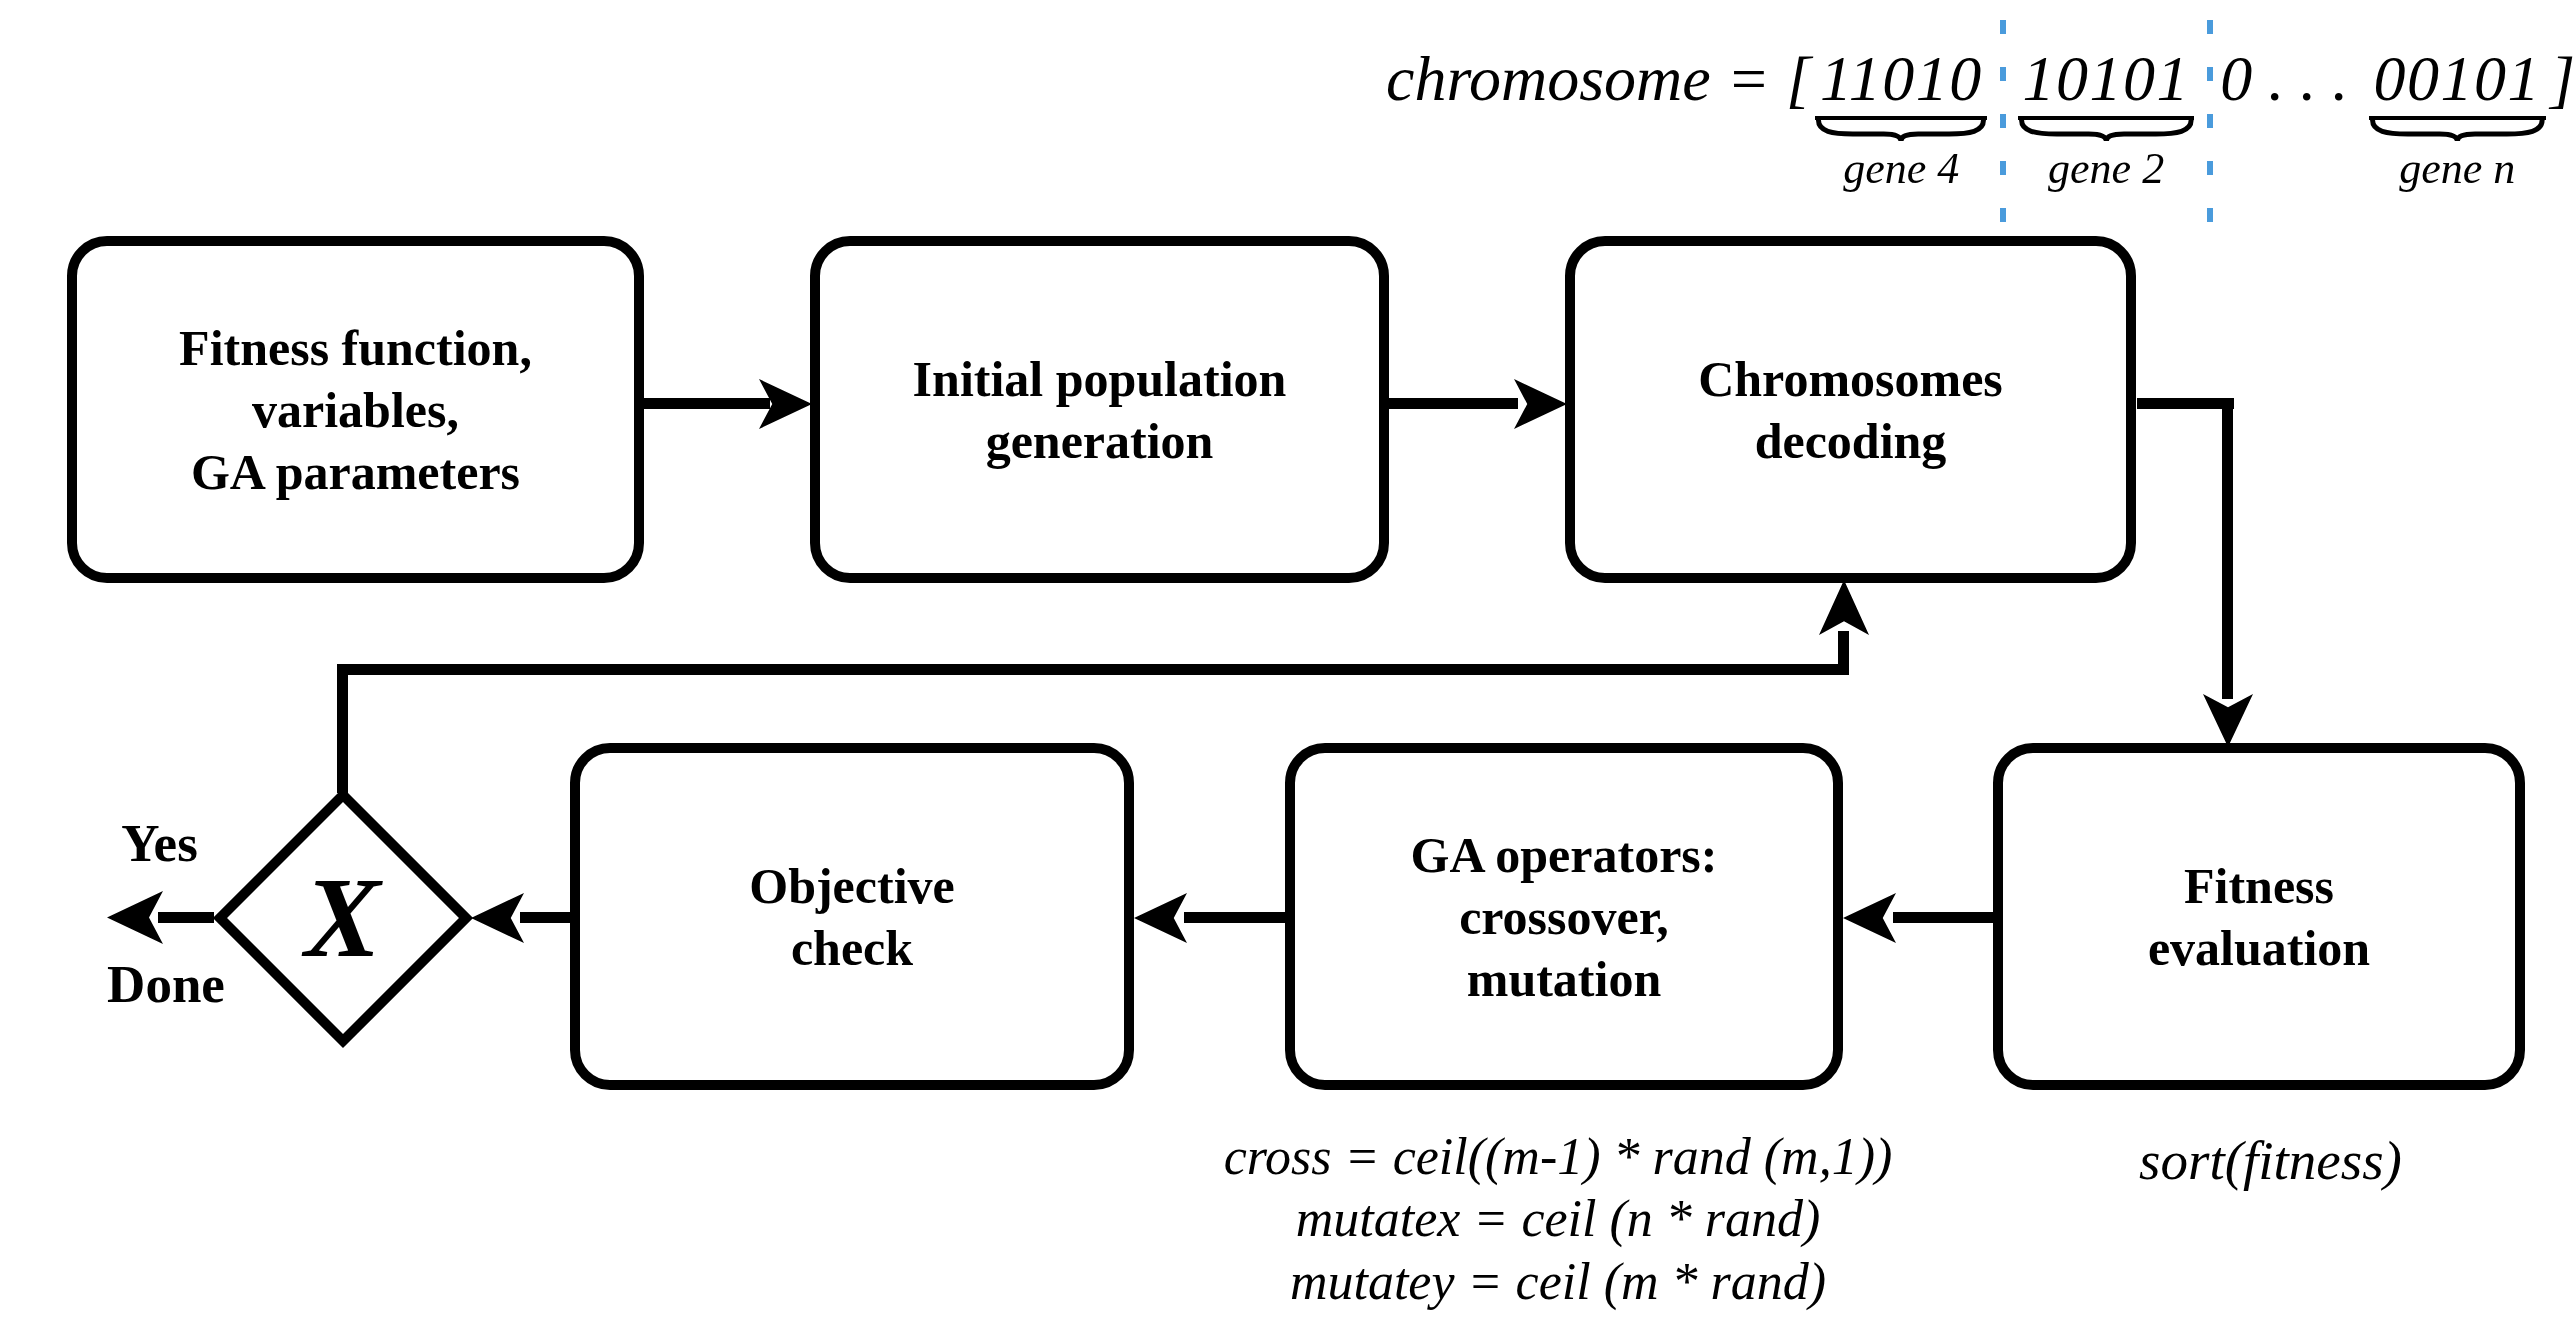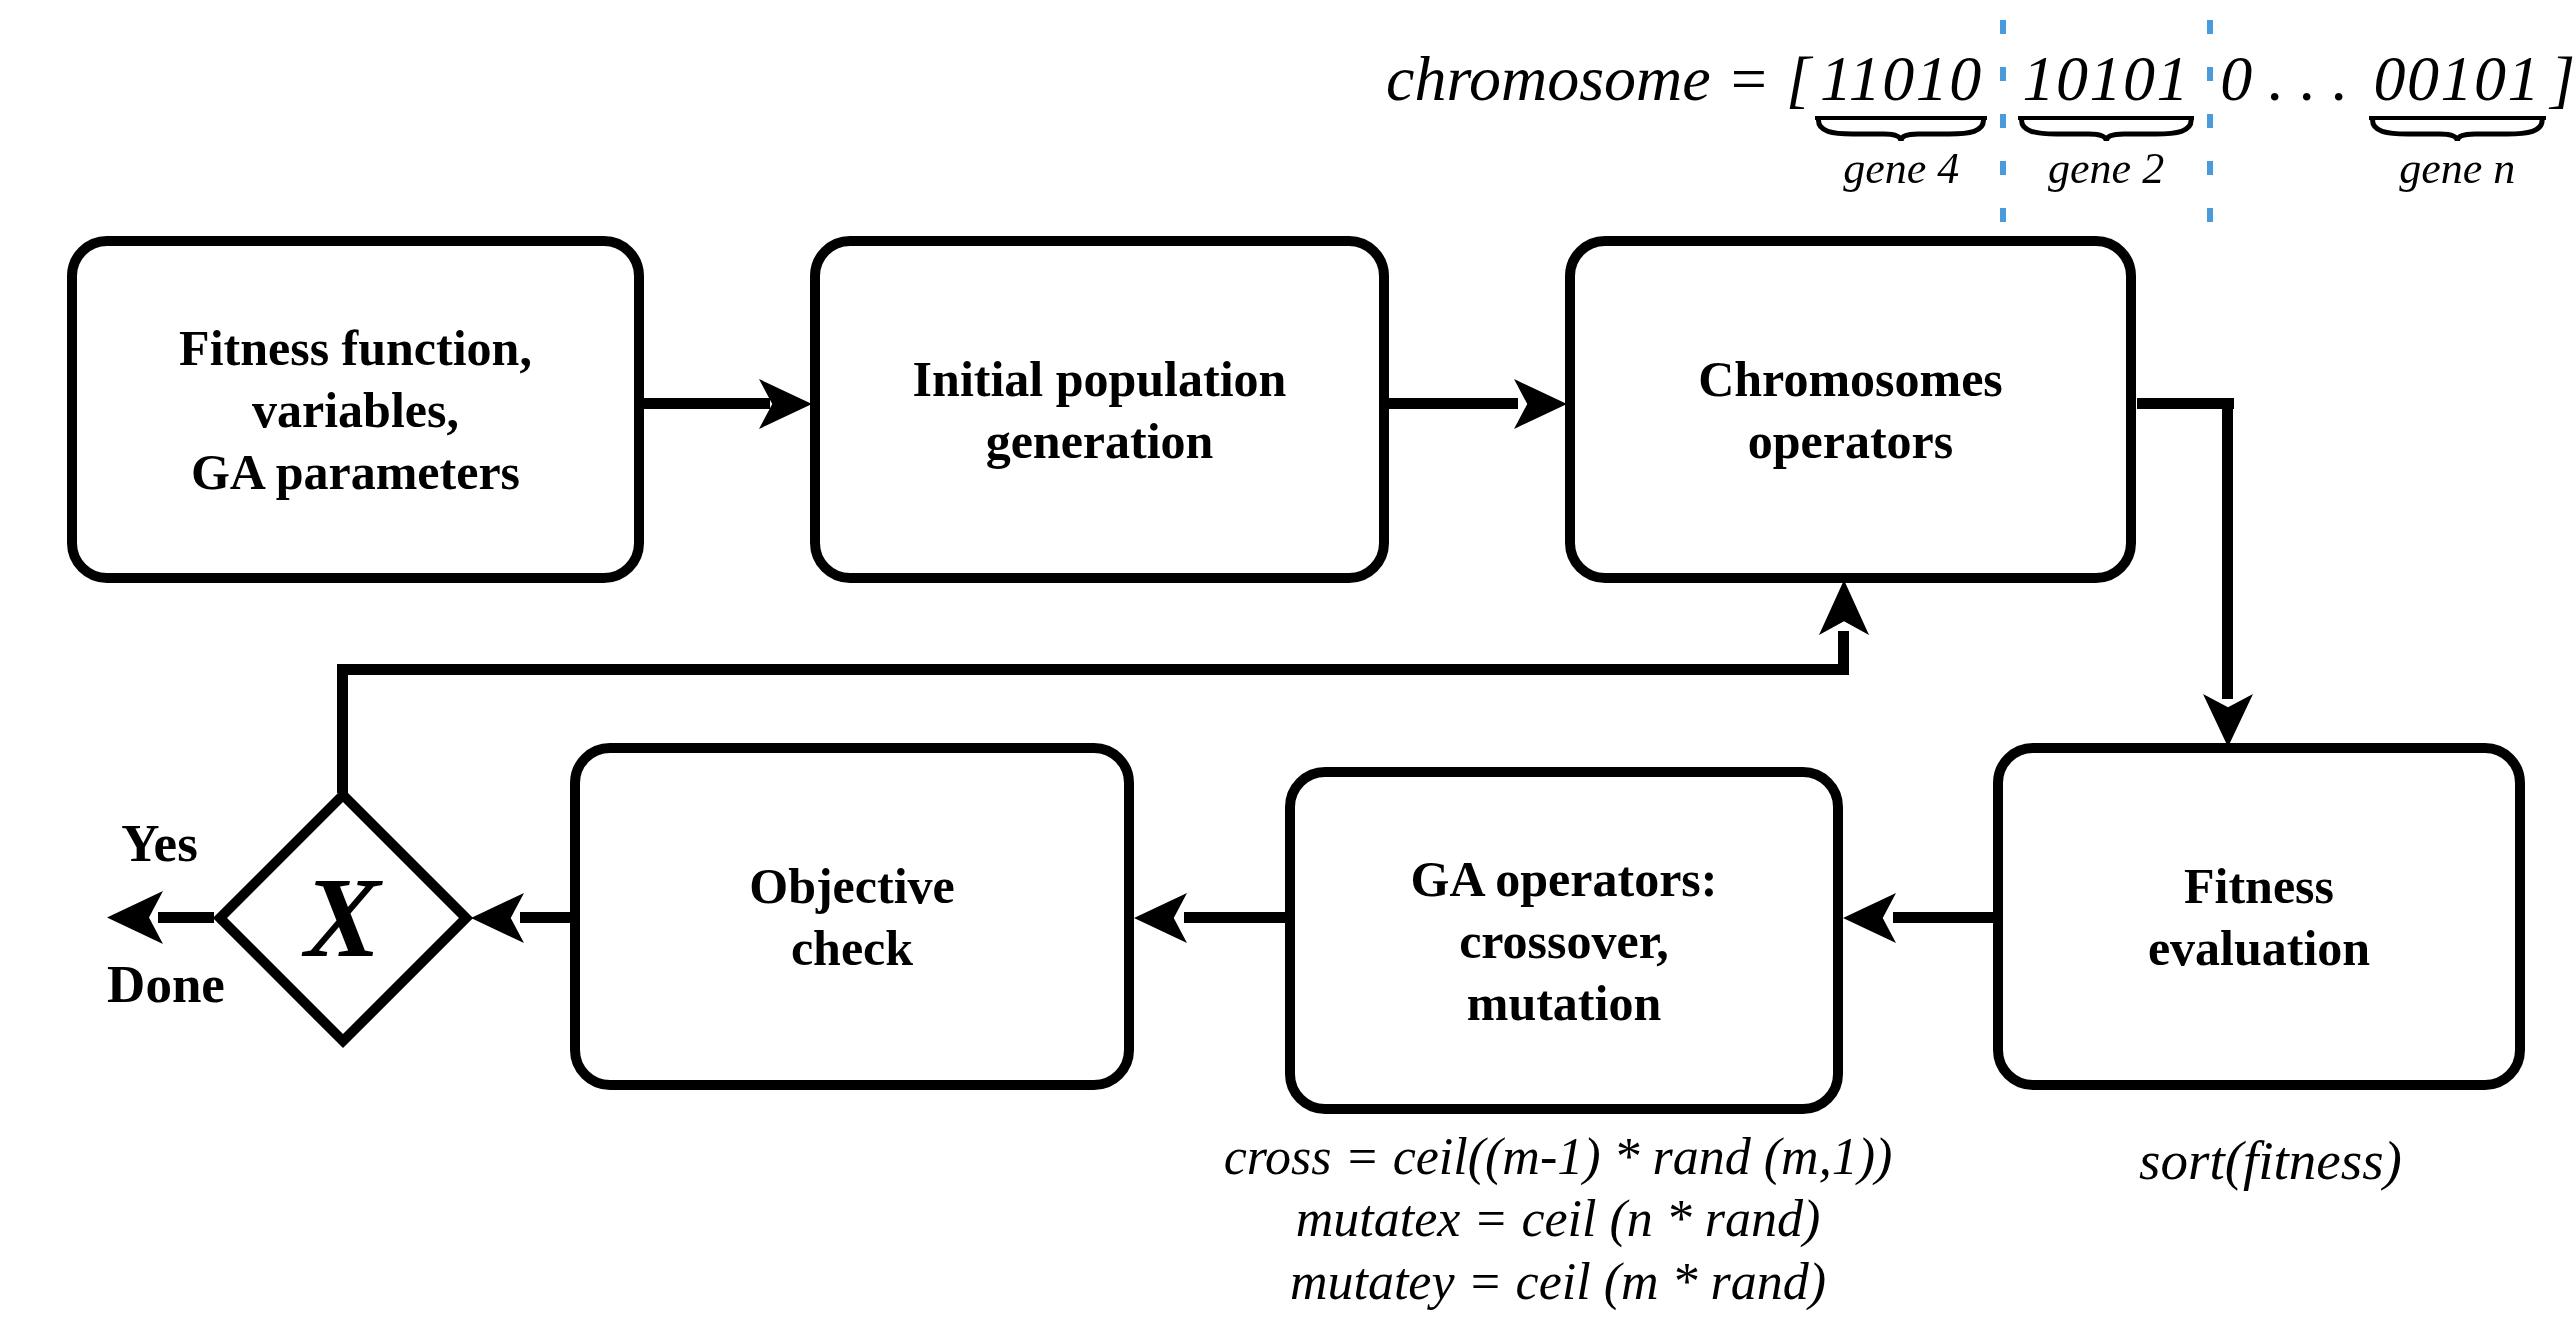--- a/index.html
+++ b/index.html
@@ -84,25 +84,25 @@
 
     <span class="plain">]</span>
   </div>
 
   <div class="node" style="left:67px;  top:236px; width:577px; height:347px;">Fitness function,
 variables,
 GA parameters</div>
   <div class="node" style="left:810px; top:236px; width:579px; height:347px;">Initial population
 generation</div>
   <div class="node" style="left:1565px; top:236px; width:571px; height:347px;">Chromosomes
-operators</div>
+decoding</div>
 
   <div class="node" style="left:570px;  top:743px; width:564px; height:347px;">Objective
 check</div>
-  <div class="node" style="left:1285px; top:743px; width:558px; height:347px;margin-top:24px;">GA operators:
+  <div class="node" style="left:1285px; top:743px; width:558px; height:347px;">GA operators:
 crossover,
 mutation</div>
   <div class="node" style="left:1993px; top:743px; width:532px; height:347px;">Fitness
 evaluation</div>
 
   <div class="diamond"></div>
   <div class="diamond-label">X</div>
 
   <div class="hline" style="left:644px; top:398px; width:126px; height:11.4px;"></div>
   <div class="head head-right" style="left:759px; top:379px; width:53px; height:50px;"></div>

